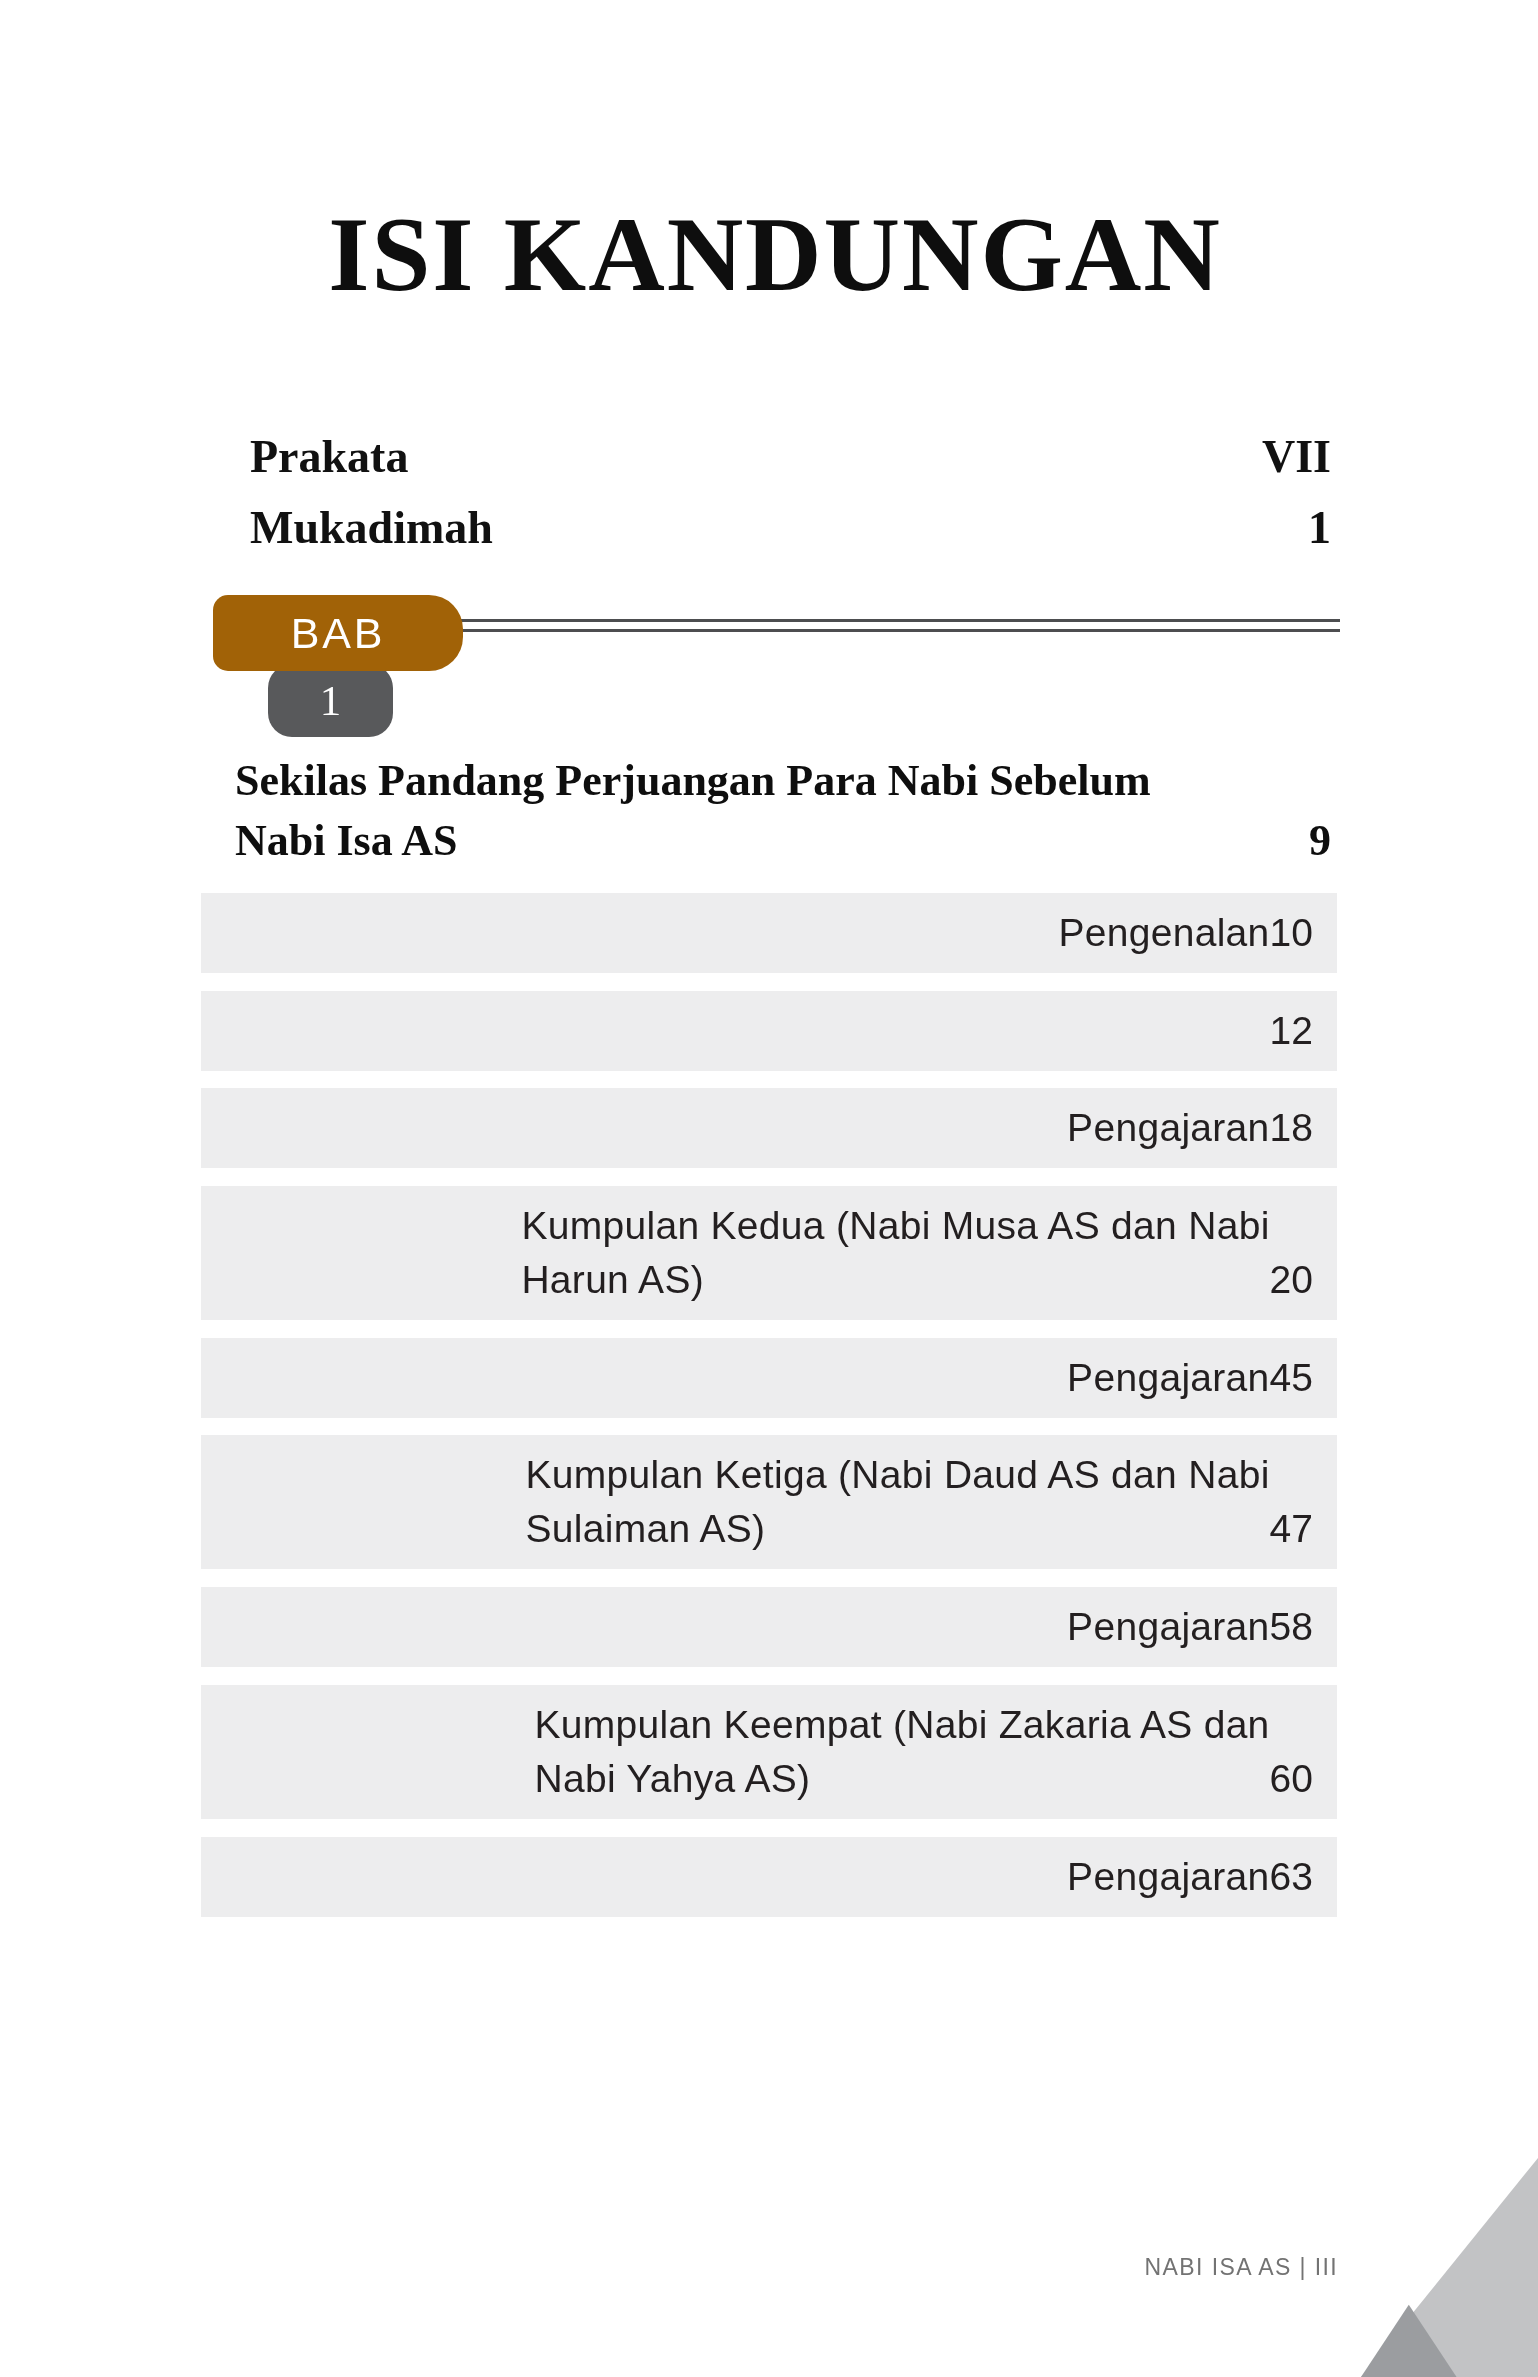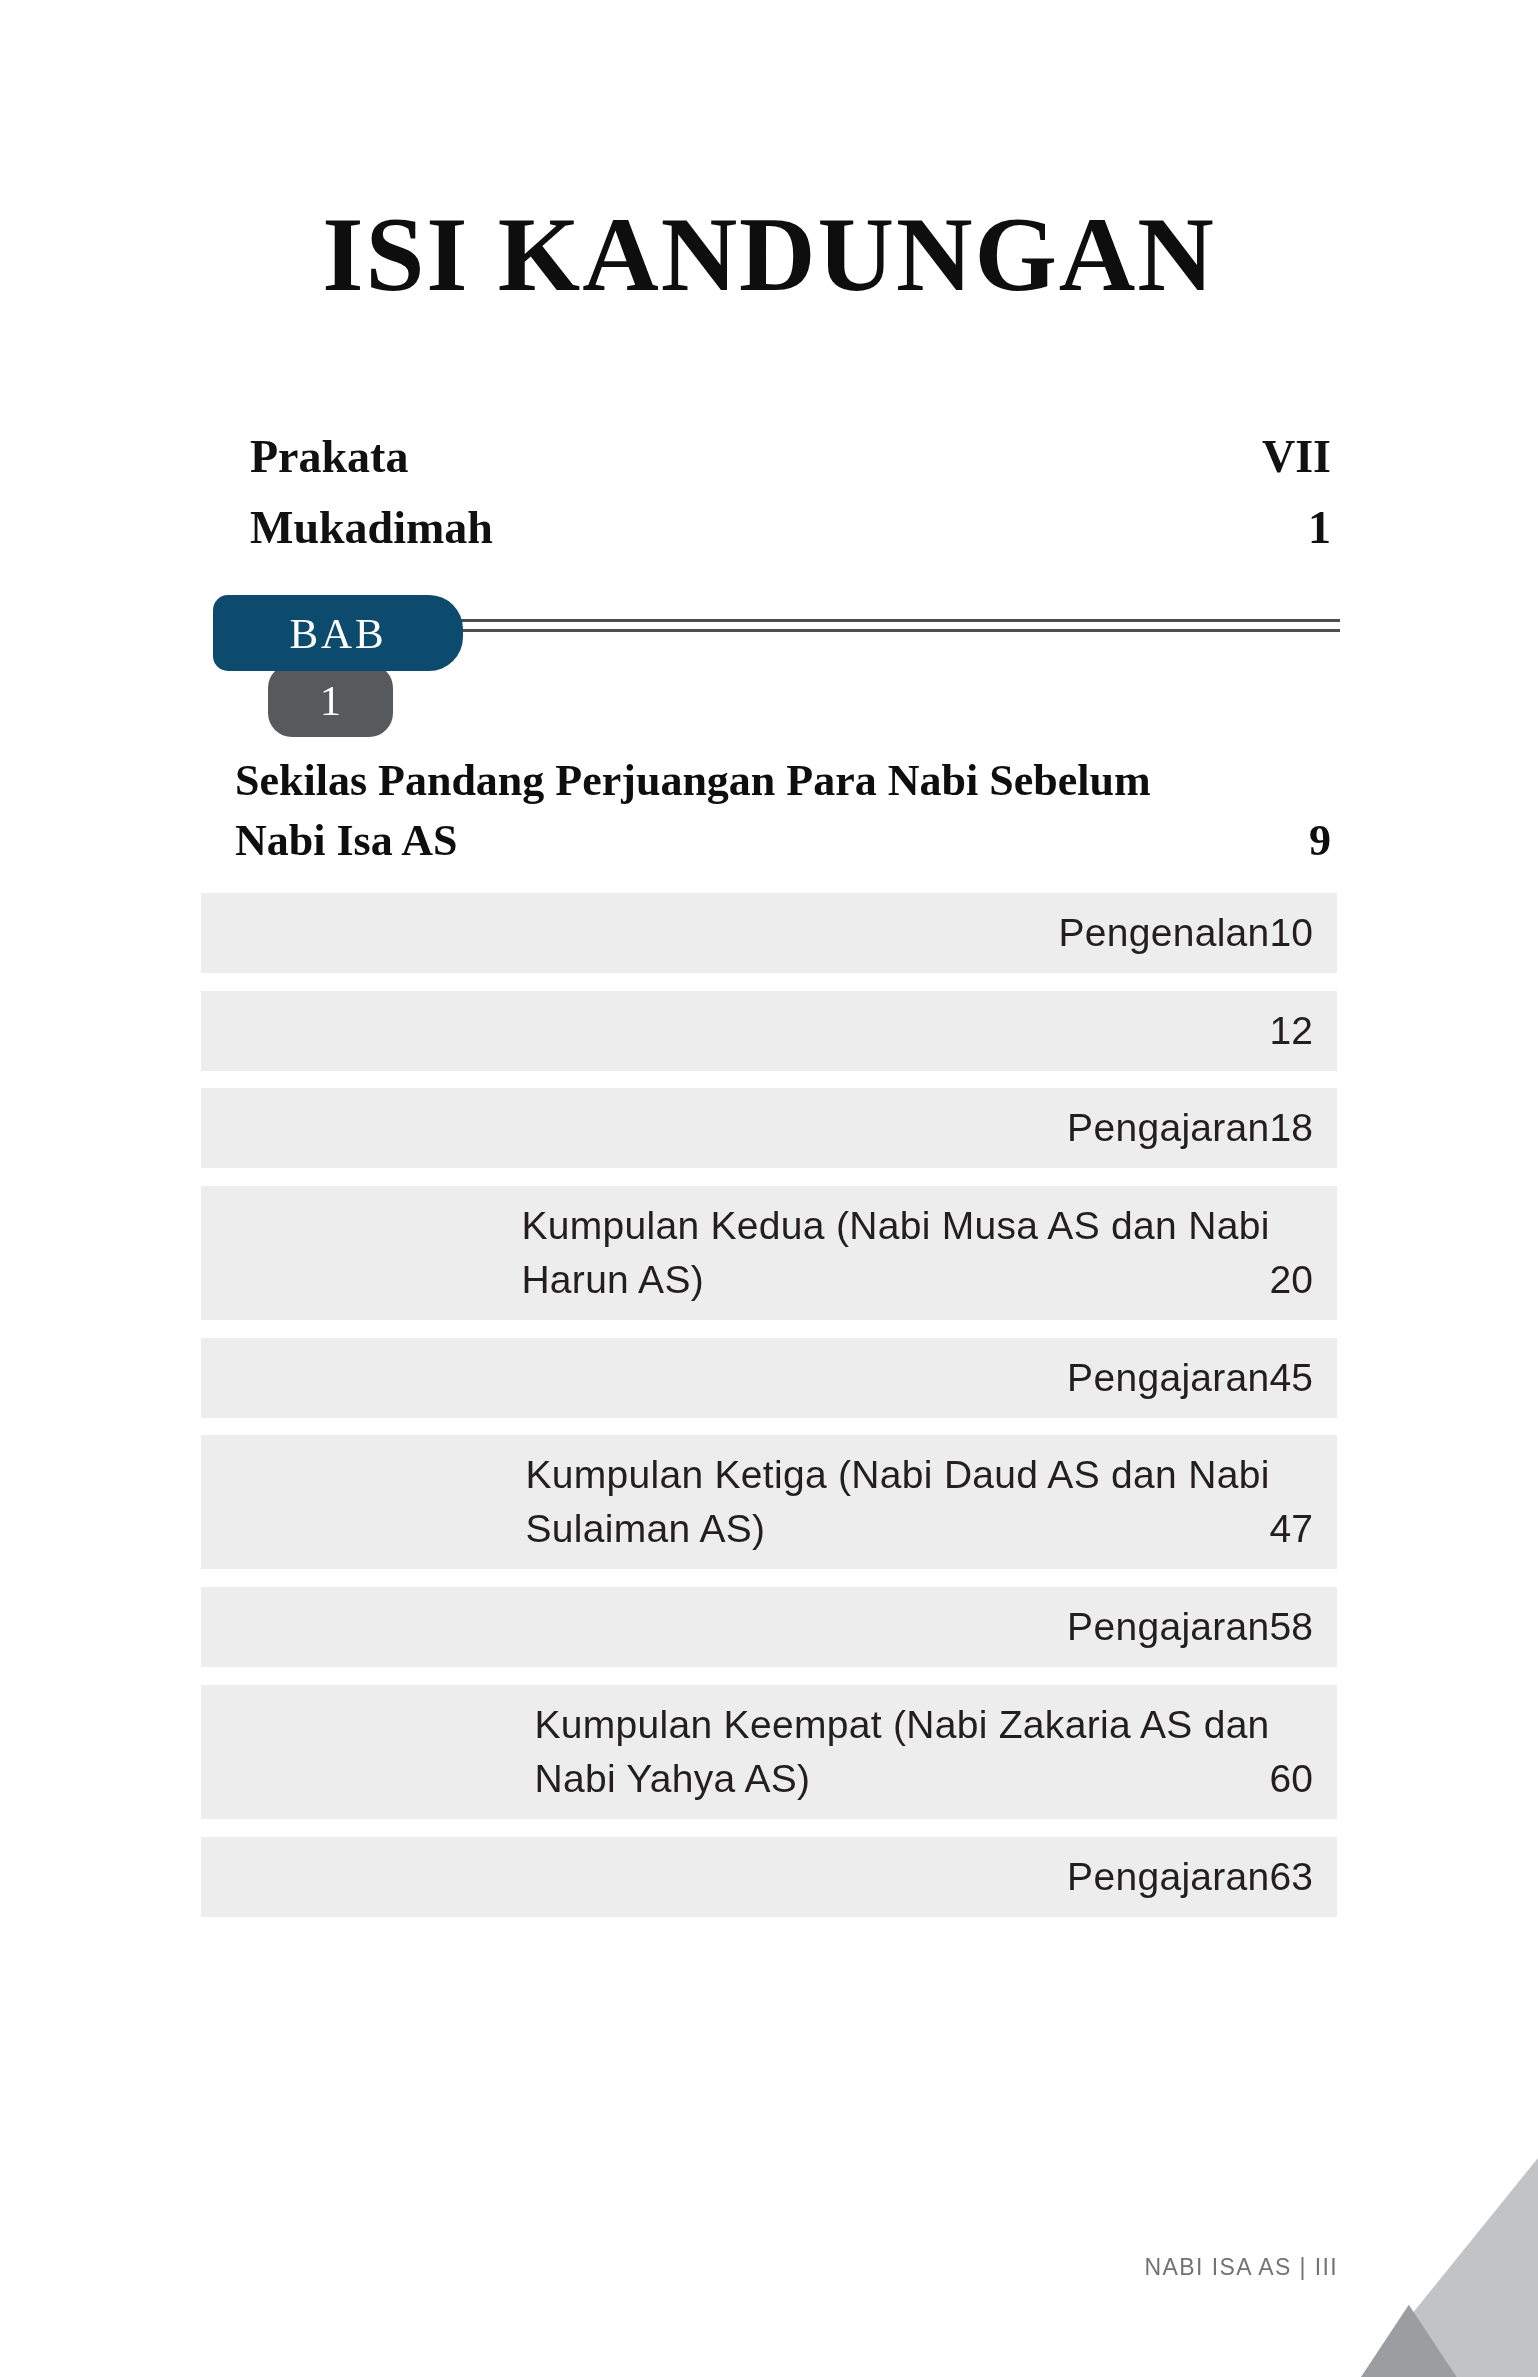--- a/index.html
+++ b/index.html
@@ -11,21 +11,21 @@
     position: relative;
     overflow: hidden;
     font-family: "Liberation Sans", sans-serif;
     color: #231f20;
   }
 
   
   .page-title {
     position: absolute;
     top: 199px;
-    left: 201px;
+    left: 207px;
     width: 1136px;
     margin: 0;
     text-align: center;
     font-family: "Liberation Serif", serif;
     font-weight: 700;
     font-size: 106px;
     line-height: 1.05;
     letter-spacing: 1.9px;
     color: #0e0e0e;
   }
@@ -58,27 +58,27 @@
     border-top: 3.7px solid #4d4e50;
     border-bottom: 3.7px solid #4d4e50;
     z-index: 0;
   }
   .bab-tab {
     position: absolute;
     left: 213px;
     top: 595px;
     width: 250px;
     height: 76px;
-    background: #0c4a6e;
+    background: #a16207;
     border-radius: 15px 34px 34px 15px;
     z-index: 2;
     display: flex;
     align-items: center;
     justify-content: center;
-    font-family: Liberation Serif, serif;
+    font-family: Liberation Sans, sans-serif;
     font-size: 43px;
     letter-spacing: 2.8px;
     color: #ffffff;
   }
   .bab-num {
     position: absolute;
     left: 268px;
     top: 664px;
     width: 125px;
     height: 73px;

